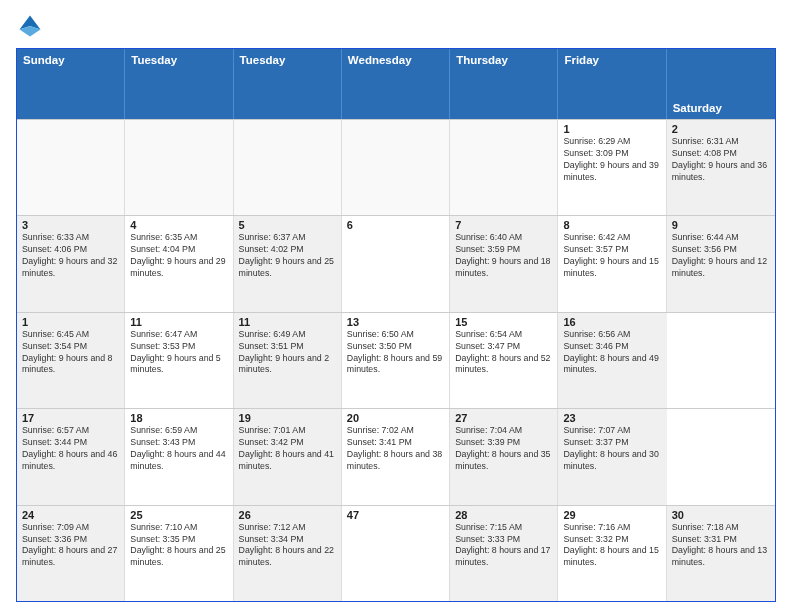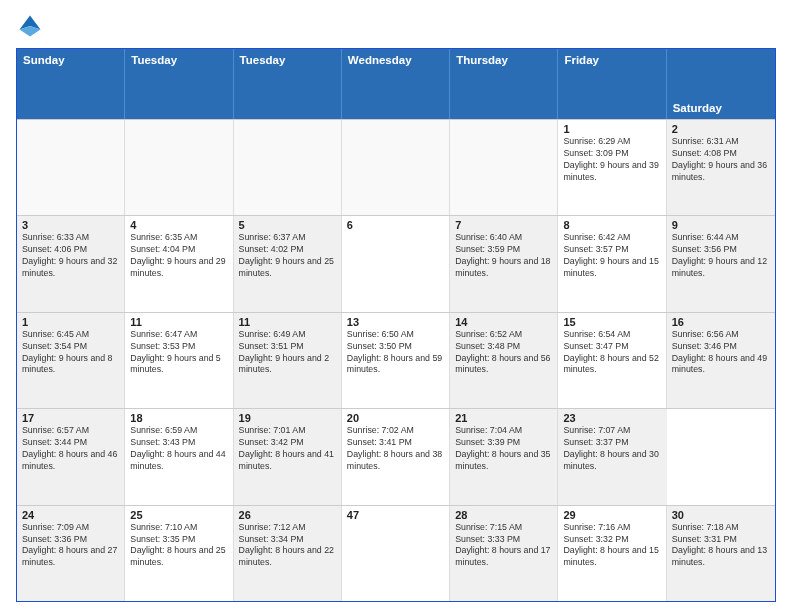--- a/index.html
+++ b/index.html
@@ -224,27 +224,20 @@
 Daylight: 9 hours
 and 2 minutes.</div>
           </div>
           <div class="cal-cell">
             <span class="day-num">13</span>
             <div class="day-info">Sunrise: 6:50 AM
 Sunset: 3:50 PM
 Daylight: 8 hours
 and 59 minutes.</div>
           </div>
-          <div class="cal-cell shaded">
-            <span class="day-num">14</span>
-            <div class="day-info">Sunrise: 6:52 AM
-Sunset: 3:48 PM
-Daylight: 8 hours
-and 56 minutes.</div>
-          </div>
           <div class="cal-cell">
             <span class="day-num">15</span>
             <div class="day-info">Sunrise: 6:54 AM
 Sunset: 3:47 PM
 Daylight: 8 hours
 and 52 minutes.</div>
           </div>
           <div class="cal-cell shaded">
             <span class="day-num">16</span>
             <div class="day-info">Sunrise: 6:56 AM
@@ -276,21 +269,21 @@
 and 41 minutes.</div>
           </div>
           <div class="cal-cell">
             <span class="day-num">20</span>
             <div class="day-info">Sunrise: 7:02 AM
 Sunset: 3:41 PM
 Daylight: 8 hours
 and 38 minutes.</div>
           </div>
           <div class="cal-cell shaded">
-            <span class="day-num">21</span>
+            <span class="day-num">27</span>
             <div class="day-info">Sunrise: 7:04 AM
 Sunset: 3:39 PM
 Daylight: 8 hours
 and 35 minutes.</div>
           </div>
           <div class="cal-cell shaded">
             <span class="day-num">23</span>
             <div class="day-info">Sunrise: 7:07 AM
 Sunset: 3:37 PM
 Daylight: 8 hours

